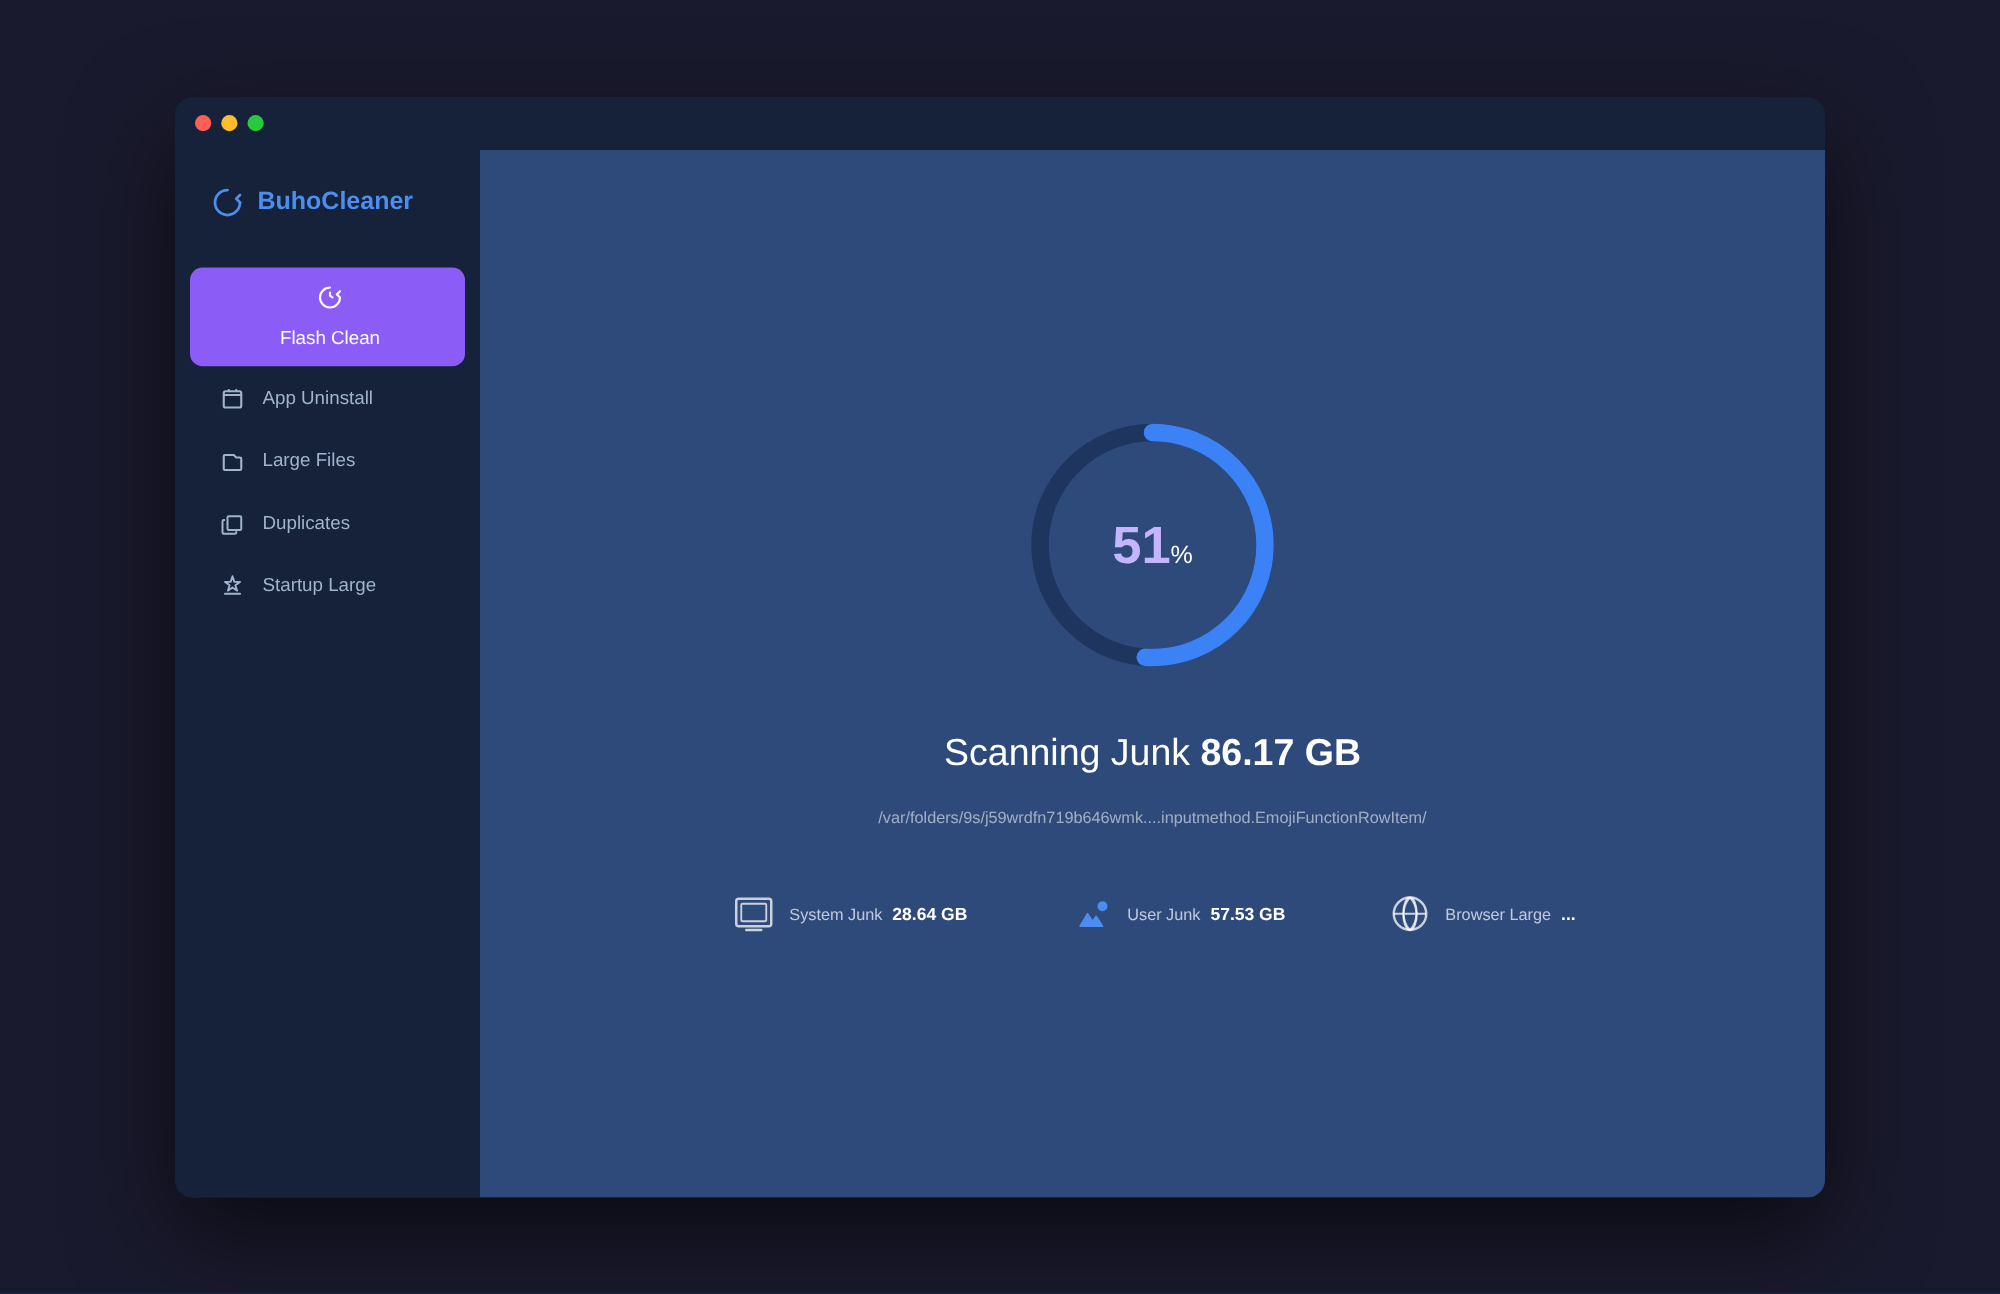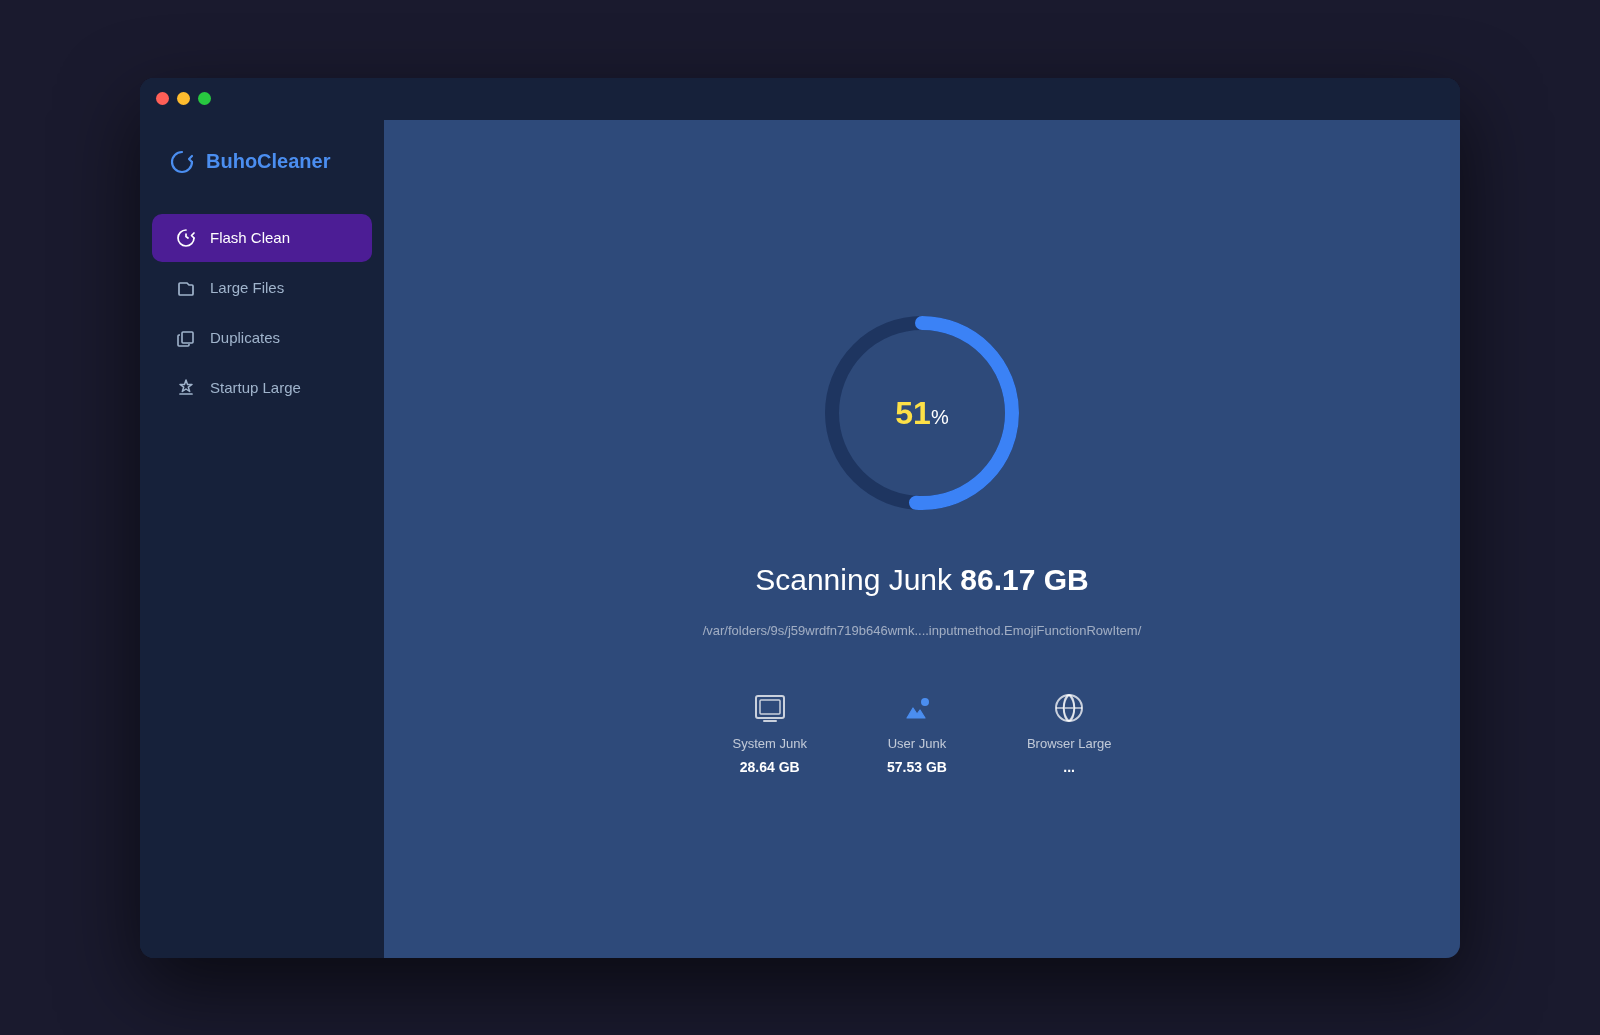--- a/index.html
+++ b/index.html
@@ -92,22 +92,23 @@
       cursor: pointer;
       border-radius: 10px;
       margin: 2px 12px;
       color: #a0b4cc;
       font-size: 15px;
       font-weight: 500;
       transition: background 0.15s;
     }
 
     .nav-item.active {
-      background: #4c1d95;
+      background: #8b5cf6;
       color: #ffffff;
+      flex-direction: column;
     }
 
     .nav-icon {
       width: 20px;
       height: 20px;
       flex-shrink: 0;
       display: flex;
       align-items: center;
       justify-content: center;
     }
@@ -156,23 +157,23 @@
 
     .progress-text {
       position: absolute;
       top: 50%;
       left: 50%;
       transform: translate(-50%, -50%);
       text-align: center;
     }
 
     .progress-number {
-      font-size: 32px;
+      font-size: 42px;
       font-weight: 700;
-      color: #fde047;
+      color: #c4b5fd;
       line-height: 1;
     }
 
     .progress-percent {
       font-size: 20px;
       font-weight: 400;
       color: #ffffff;
     }
 
     
@@ -198,21 +199,21 @@
 
     
     .stats-row {
       display: flex;
       gap: 80px;
       align-items: flex-start;
     }
 
     .stat-item {
       display: flex;
-      flex-direction: column;
+      flex-direction: row;
       align-items: center;
       gap: 8px;
     }
 
     .stat-icon {
       width: 40px;
       height: 40px;
       display: flex;
       align-items: center;
       justify-content: center;
@@ -267,20 +268,30 @@
           <span class="nav-icon">
             <svg width="20" height="20" viewBox="0 0 20 20" fill="none">
               <path d="M10 2C5.58 2 2 5.58 2 10s3.58 8 8 8 8-3.58 8-8" stroke="currentColor" stroke-width="1.7" stroke-linecap="round"></path>
               <path d="M18 10l-2.5-2.5L18 5" stroke="currentColor" stroke-width="1.7" stroke-linecap="round" stroke-linejoin="round"></path>
               <path d="M10 6v2.5L12 10" stroke="currentColor" stroke-width="1.7" stroke-linecap="round"></path>
             </svg>
           </span>
           <span>Flash Clean</span>
         </div>
 
+        <div class="nav-item">
+          <span class="nav-icon">
+            <svg width="20" height="20" viewBox="0 0 20 20" fill="none">
+              <rect x="3" y="4" width="14" height="13" rx="1.5" stroke="currentColor" stroke-width="1.7"></rect>
+              <path d="M3 7h14" stroke="currentColor" stroke-width="1.7"></path>
+              <path d="M7 4V3M13 4V3" stroke="currentColor" stroke-width="1.7" stroke-linecap="round"></path>
+            </svg>
+          </span>
+          <span>App Uninstall</span>
+        </div>
 
         <div class="nav-item">
           <span class="nav-icon">
             <svg width="20" height="20" viewBox="0 0 20 20" fill="none">
               <path d="M4 5h7l2 2h3a1 1 0 0 1 1 1v8a1 1 0 0 1-1 1H4a1 1 0 0 1-1-1V6a1 1 0 0 1 1-1z" stroke="currentColor" stroke-width="1.7"></path>
             </svg>
           </span>
           <span>Large Files</span>
         </div>
 

